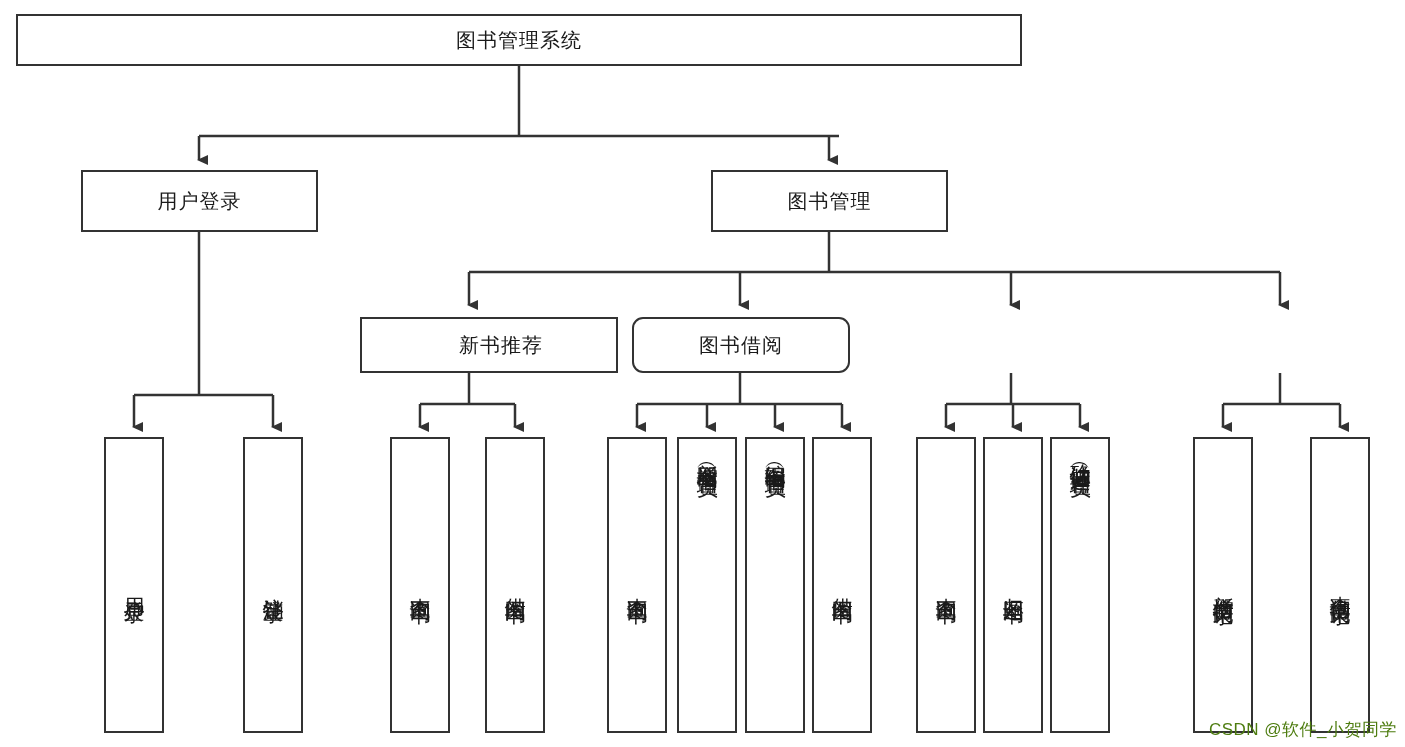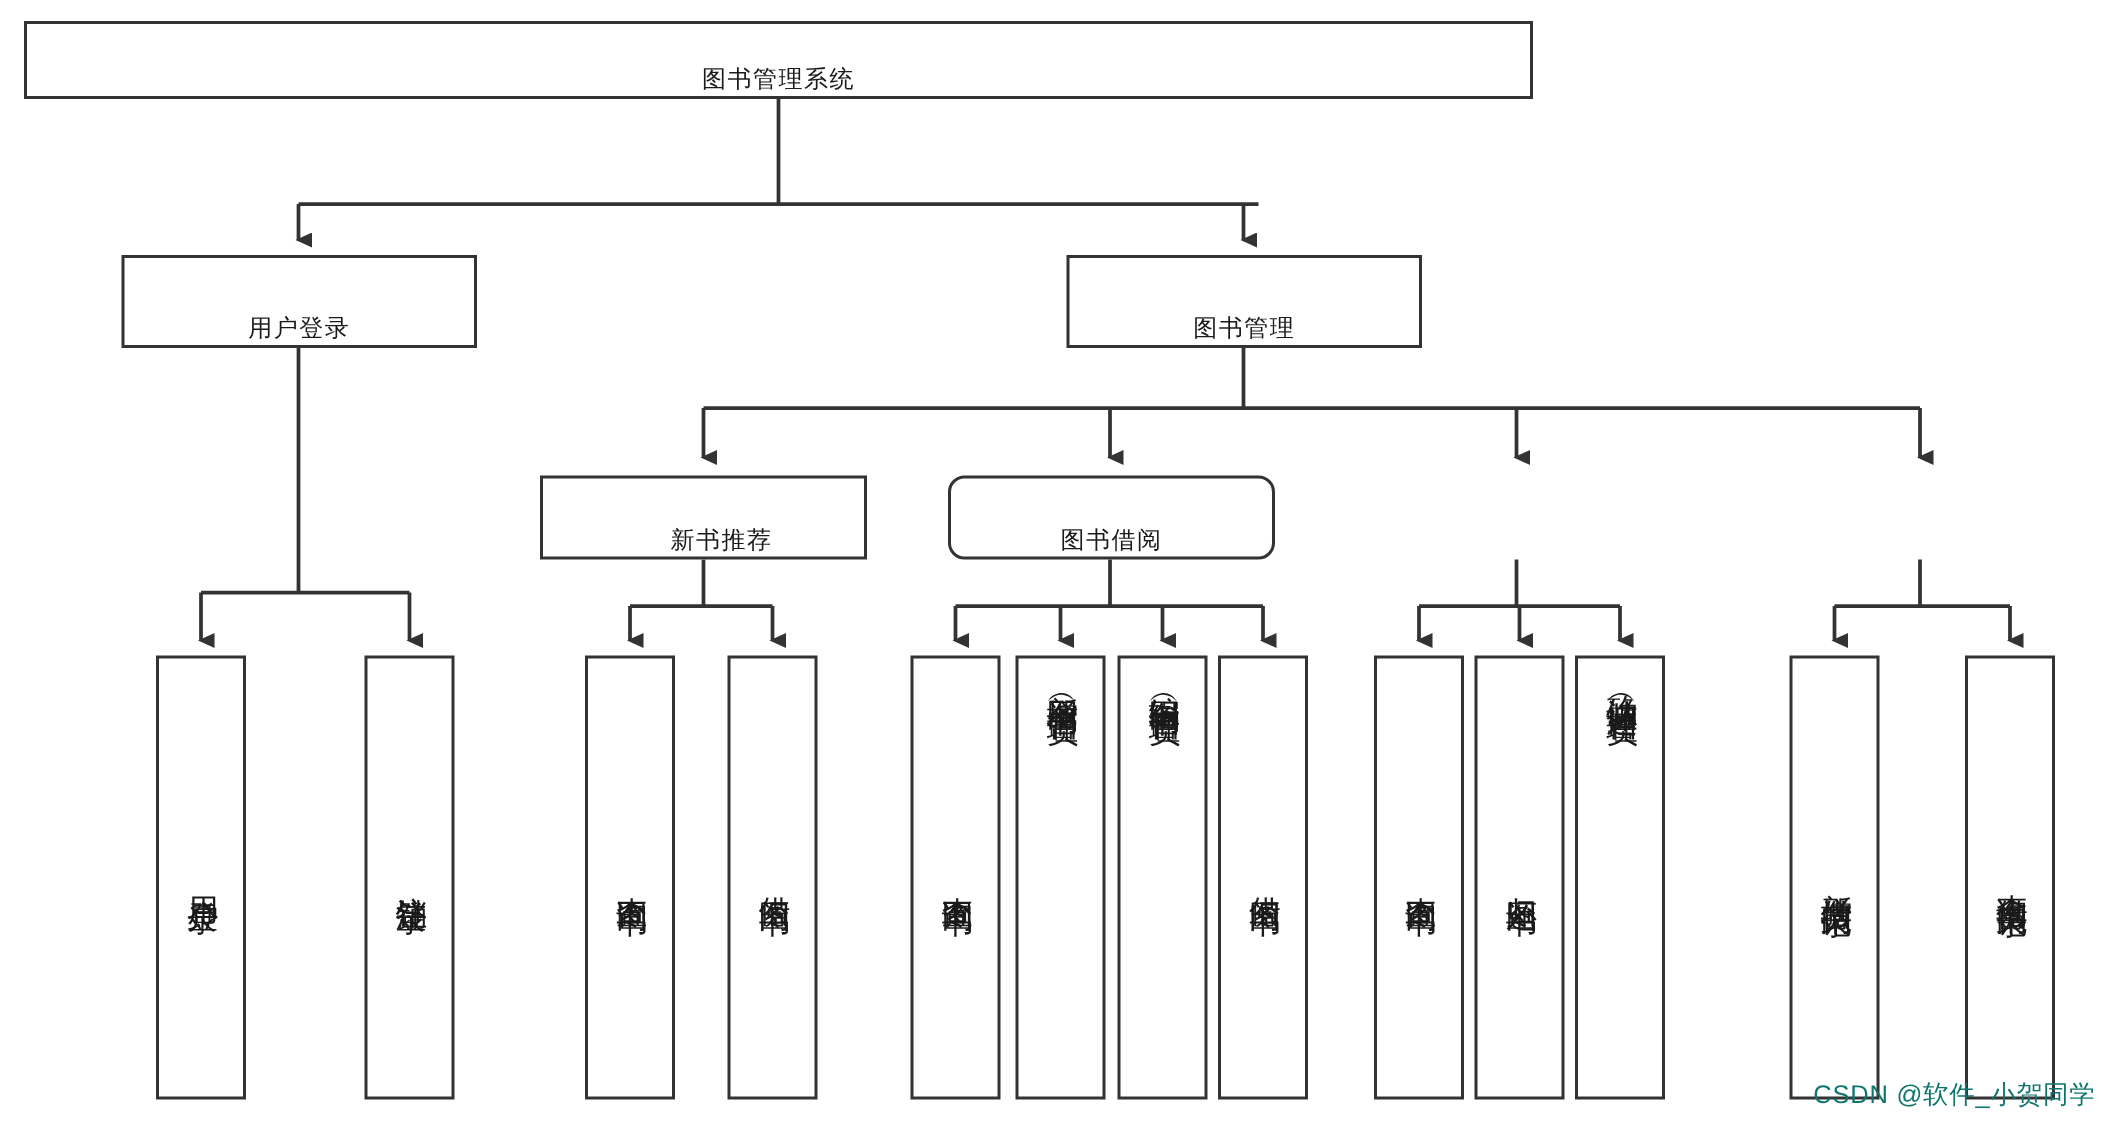--- a/index.html
+++ b/index.html
@@ -30,23 +30,22 @@
     position: absolute;
     box-sizing: border-box;
     border: 2px solid #333333;
     background: #ffffff;
     display: flex;
     align-items: center;
     justify-content: center;
     color: #1a1a1a;
   }
   .node.horiz {
-    font-size: 16px;
+    font-size: 20px;
     letter-spacing: 1px;
-    align-items: flex-end;
   }
   .node.vert {
     writing-mode: vertical-rl;
     text-orientation: upright;
     font-size: 21px;
     line-height: 1.08;
     letter-spacing: 2px;
     padding: 8px 0;
     align-items: center;
     justify-content: flex-start;
@@ -59,21 +58,21 @@
     white-space: nowrap;
   }
   .node.vert.mid .vtext {
     margin-top: 0;
   }
   .watermark {
     position: absolute;
     right: 8px;
     bottom: 6px;
     font-size: 17px;
-    color: #0f766e;
+    color: #4d7c0f;
     white-space: nowrap;
     letter-spacing: 0.5px;
   }
 </style>
 </head>
 <body>
 
 <div id="canvas">
 
   <svg class="wires" viewBox="0 0 1405 747" xmlns="http://www.w3.org/2000/svg">
@@ -130,21 +129,21 @@
     <span>图书管理系统</span>
   </div>
 
   <div class="node horiz" style="left:81px; top:170px; width:237px; height:62px;">
     <span>用户登录</span>
   </div>
   <div class="node horiz" style="left:711px; top:170px; width:237px; height:62px;">
     <span>图书管理</span>
   </div>
 
-  <div class="node horiz" style="left:360px; top:317px; width:218px; height:56px;padding-left:24px;">
+  <div class="node horiz" style="left:360px; top:317px; width:258px; height:56px;padding-left:24px;">
     <span>新书推荐</span>
   </div>
   <div class="node horiz" style="left:632px; top:317px; width:218px; height:56px;border-radius:11px;">
     <span>图书借阅</span>
   </div>
 
   <div class="node vert mid" style="left:104px; top:437px; width:60px; height:296px; justify-content:center;">
     <span class="vtext">用户登录</span>
   </div>
   <div class="node vert mid" style="left:243px; top:437px; width:60px; height:296px; justify-content:center;">

